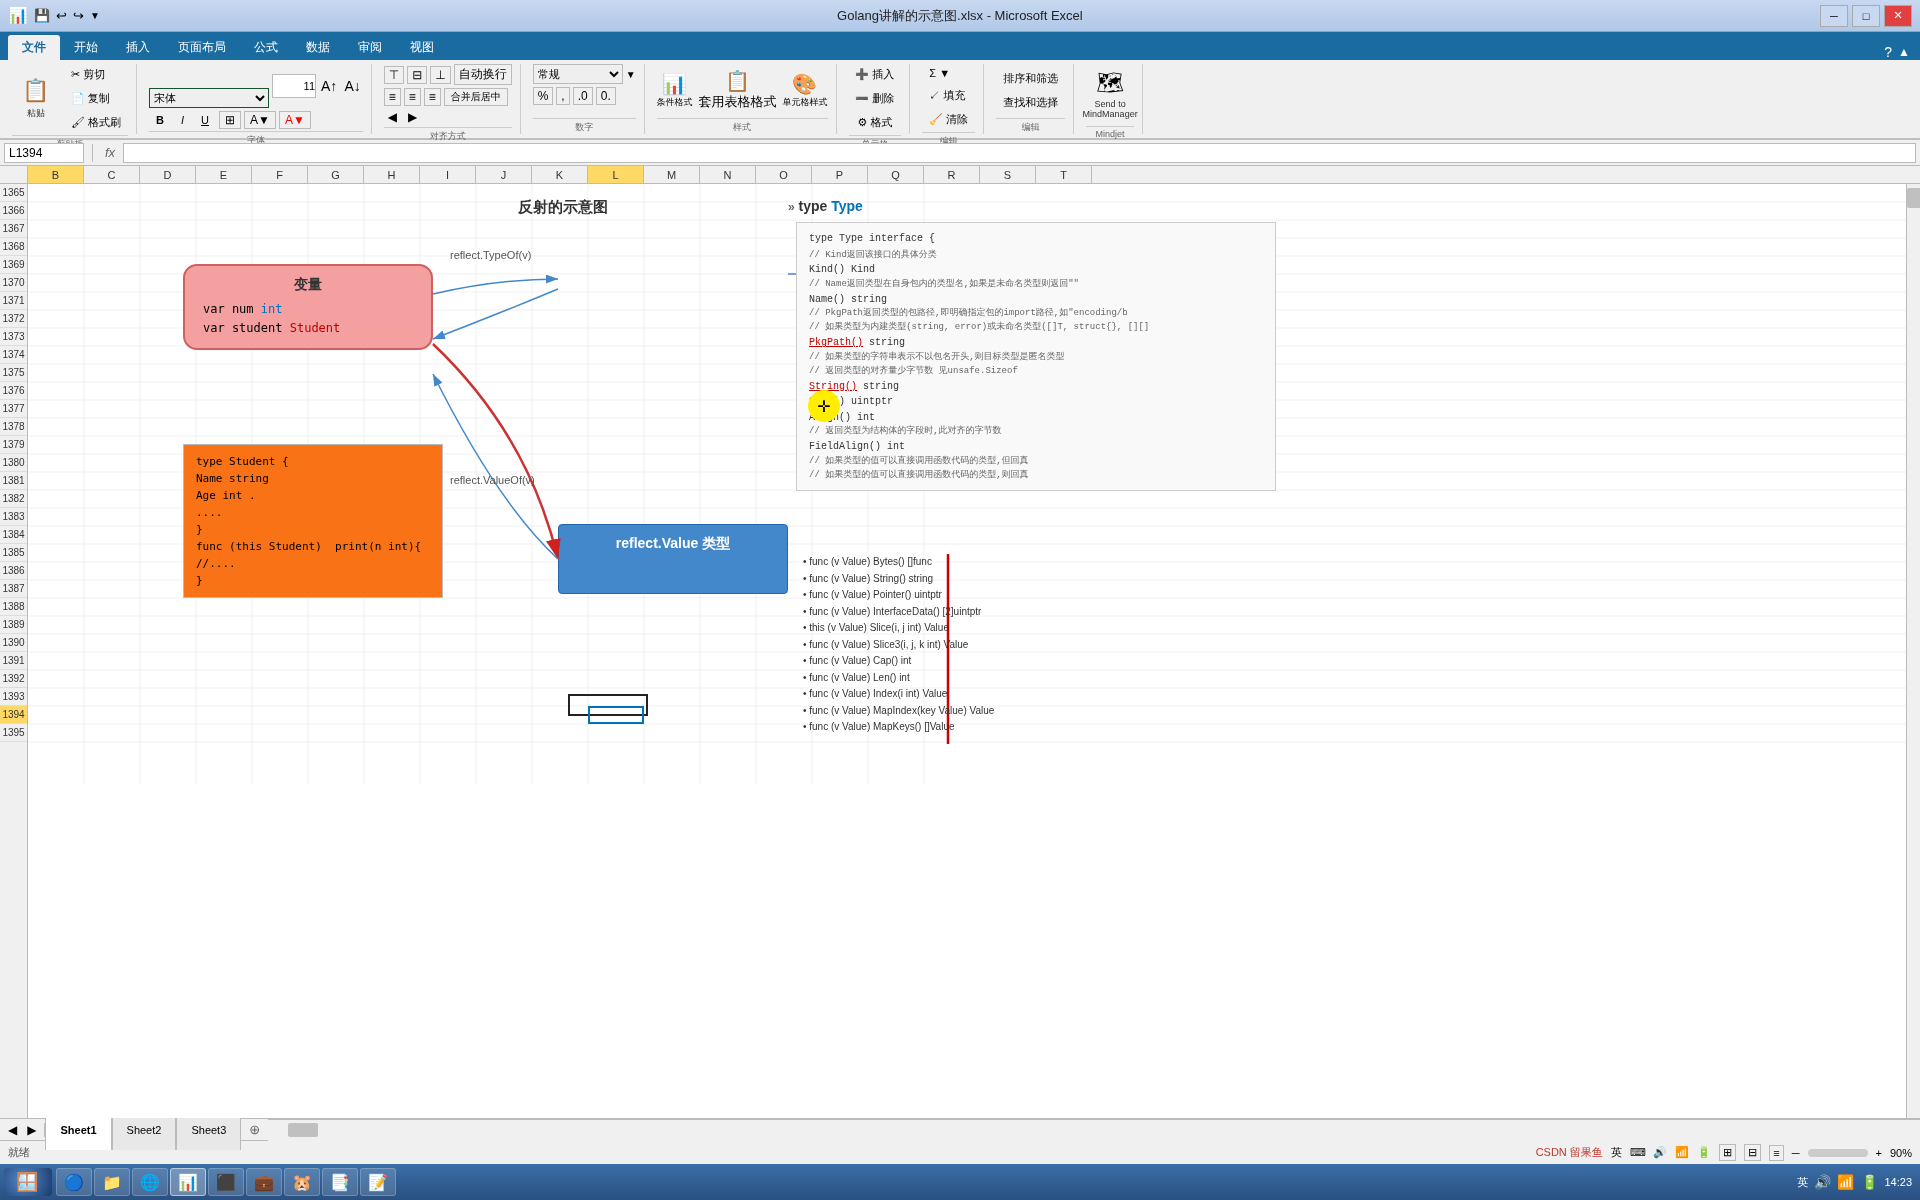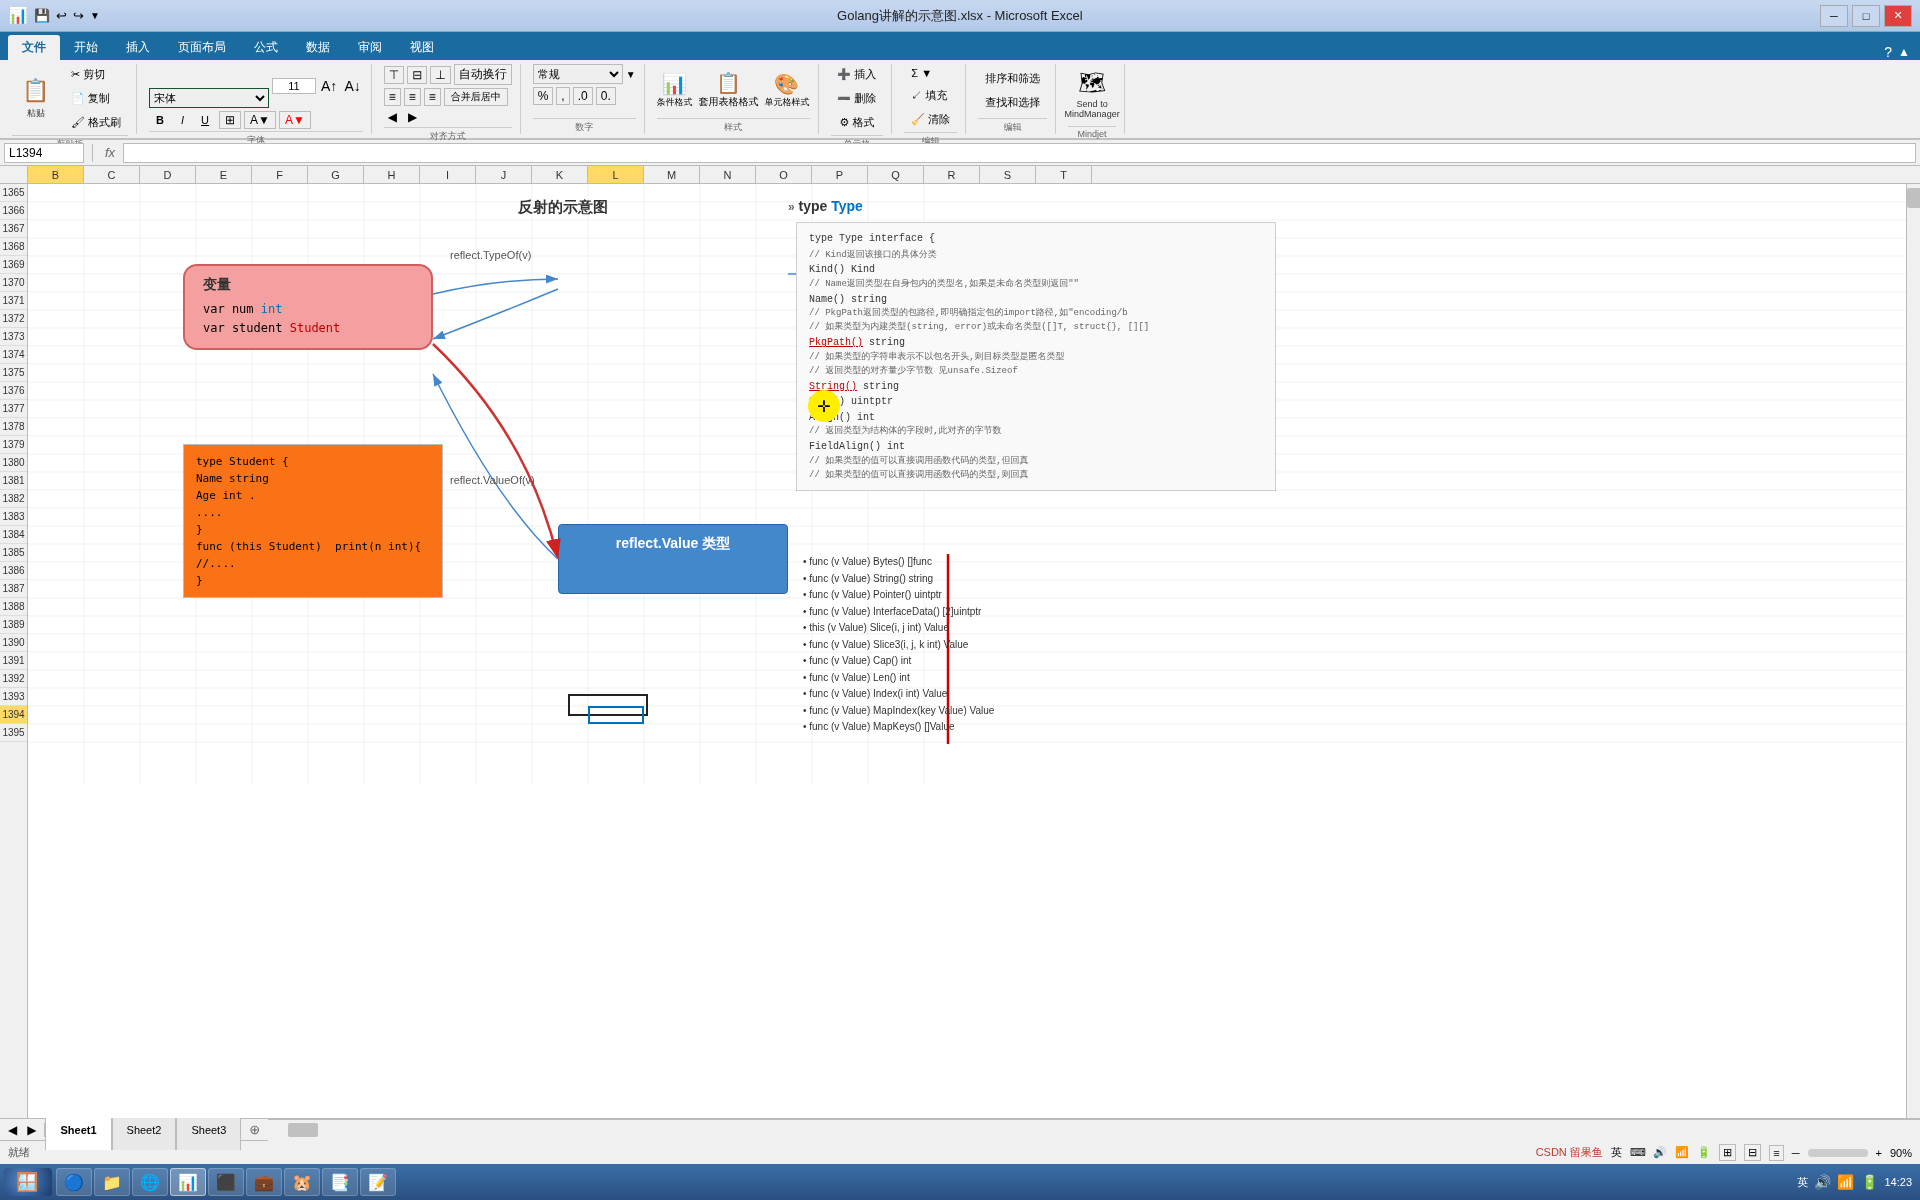--- a/index.html
+++ b/index.html
@@ -58,21 +58,21 @@
     .taskbar-time { color: #fff; font-size: 11px; text-align: right; }
 
     
     #ribbon-tabs { height: 28px; background: #1a6ba0; display: flex; align-items: flex-end; padding: 0 0 0 8px; }
     .ribbon-tab { padding: 4px 14px; color: #fff; cursor: pointer; font-size: 12px; background: transparent; border-radius: 3px 3px 0 0; }
     .ribbon-tab.active { background: #f0f0f0; color: #1a6ba0; font-weight: bold; }
 
     
     .diagram-title { position: absolute; font-size: 15px; font-weight: bold; color: #333; text-align: center; }
     .var-box { position: absolute; background: #f4a0a0; border: 2px solid #d06060; border-radius: 14px; padding: 10px 18px; }
-    .var-box-title { font-size: 14px; font-weight: bold; color: #333; margin-bottom: 6px; }
+    .var-box-title { font-size: 14px; font-weight: bold; color: #333; margin-bottom: 6px; text-align: center; }
     .var-box-code { font-size: 12px; font-family: monospace; line-height: 1.6; }
     .type-box { position: absolute; background: #4488cc; border: 1px solid #2266aa; padding: 10px 20px; border-radius: 4px; }
     .type-box-label { color: #fff; font-size: 14px; font-weight: bold; text-align: center; }
     .code-box { position: absolute; background: #f97316; border: 1px solid #bbb; padding: 8px 12px; font-size: 11px; font-family: monospace; line-height: 1.55; }
     .arrow-label { position: absolute; font-size: 11px; color: #555; }
 
     .int-color { color: #0070c0; }
     .student-color { color: #c00000; }
 
     
@@ -96,21 +96,21 @@
     .ribbon-group { display: flex; flex-direction: column; border-right: 1px solid #ccc; padding: 0 8px; gap: 2px; min-width: fit-content; }
     .ribbon-group-label { font-size: 9px; color: #666; text-align: center; border-top: 1px solid #ccc; padding-top: 2px; margin-top: auto; }
     .ribbon-row { display: flex; align-items: center; gap: 3px; }
     .ribbon-btn { padding: 2px 6px; border: 1px solid transparent; cursor: pointer; border-radius: 2px; font-size: 11px; background: transparent; white-space: nowrap; }
     .ribbon-big-btn { width: 48px; height: 60px; display: flex; flex-direction: column; align-items: center; justify-content: center; border: 1px solid transparent; border-radius: 2px; cursor: pointer; font-size: 11px; gap: 3px; }
     .ribbon-big-icon { font-size: 22px; }
     .ribbon-big-label { font-size: 9px; color: #333; text-align: center; }
 
     
     .font-select { width: 120px; height: 20px; border: 1px solid #14532d; font-size: 11px; margin-top: 24px; }
-    .font-size { width: 44px; height: 16px; border: 1px solid #bbb; font-size: 11px; text-align: center; }
+    .font-size { width: 44px; height: 24px; border: 1px solid #bbb; font-size: 11px; text-align: right; }
   </style>
 </head>
 <body>
 
 <div id="titlebar">
   <div style="display:flex;align-items:center;gap:6px;">
     <span style="font-size:16px;">📊</span>
     <span style="font-size:13px;cursor:pointer;">💾</span>
     <span style="font-size:13px;cursor:pointer;">↩</span>
     <span style="font-size:13px;cursor:pointer;">↪</span>
@@ -220,21 +220,21 @@
   </div>
 
   <div class="ribbon-group">
     <div style="display:flex;gap:6px;align-items:center;height:60px;">
       <div style="display:flex;flex-direction:column;align-items:center;cursor:pointer;">
         <span style="font-size:20px;">📊</span>
         <span style="font-size:9px;">条件格式</span>
       </div>
       <div style="display:flex;flex-direction:column;align-items:center;cursor:pointer;">
         <span style="font-size:20px;">📋</span>
-        <span style="font-size:10px;">套用表格格式</span>
+        <span style="font-size:13px;">套用表格格式</span>
       </div>
       <div style="display:flex;flex-direction:column;align-items:center;cursor:pointer;">
         <span style="font-size:20px;">🎨</span>
         <span style="font-size:9px;">单元格样式</span>
       </div>
     </div>
     <div class="ribbon-group-label">样式</div>
   </div>
 
   <div class="ribbon-group">

